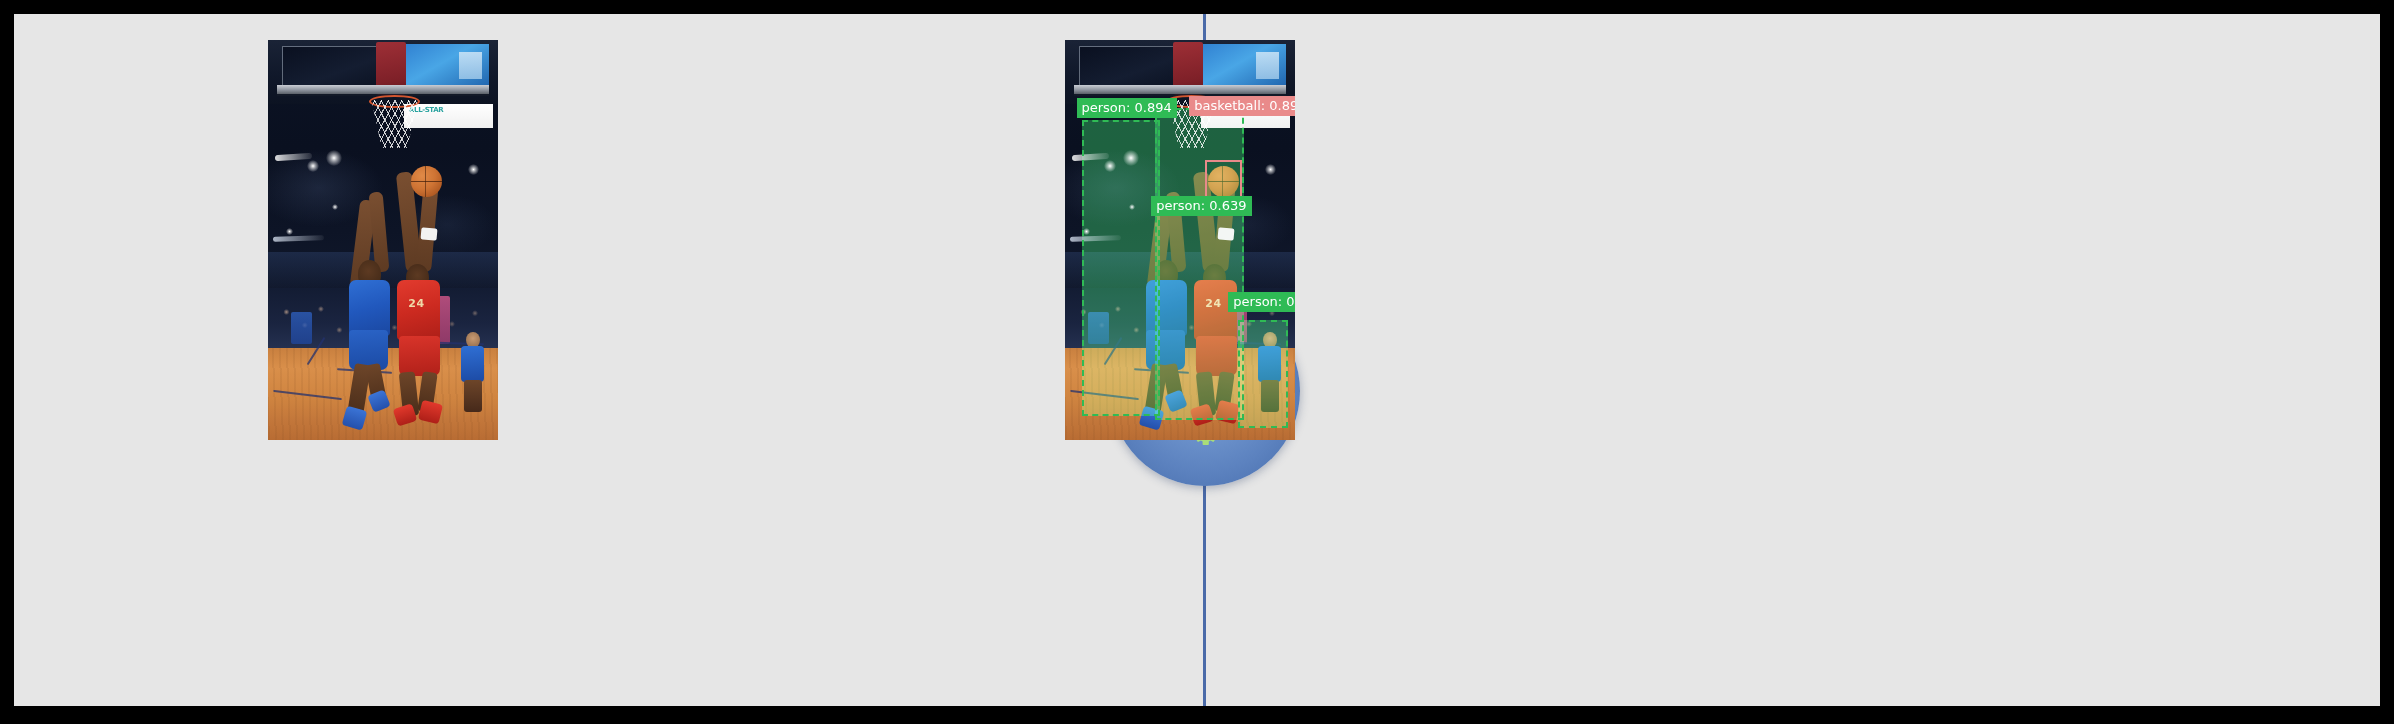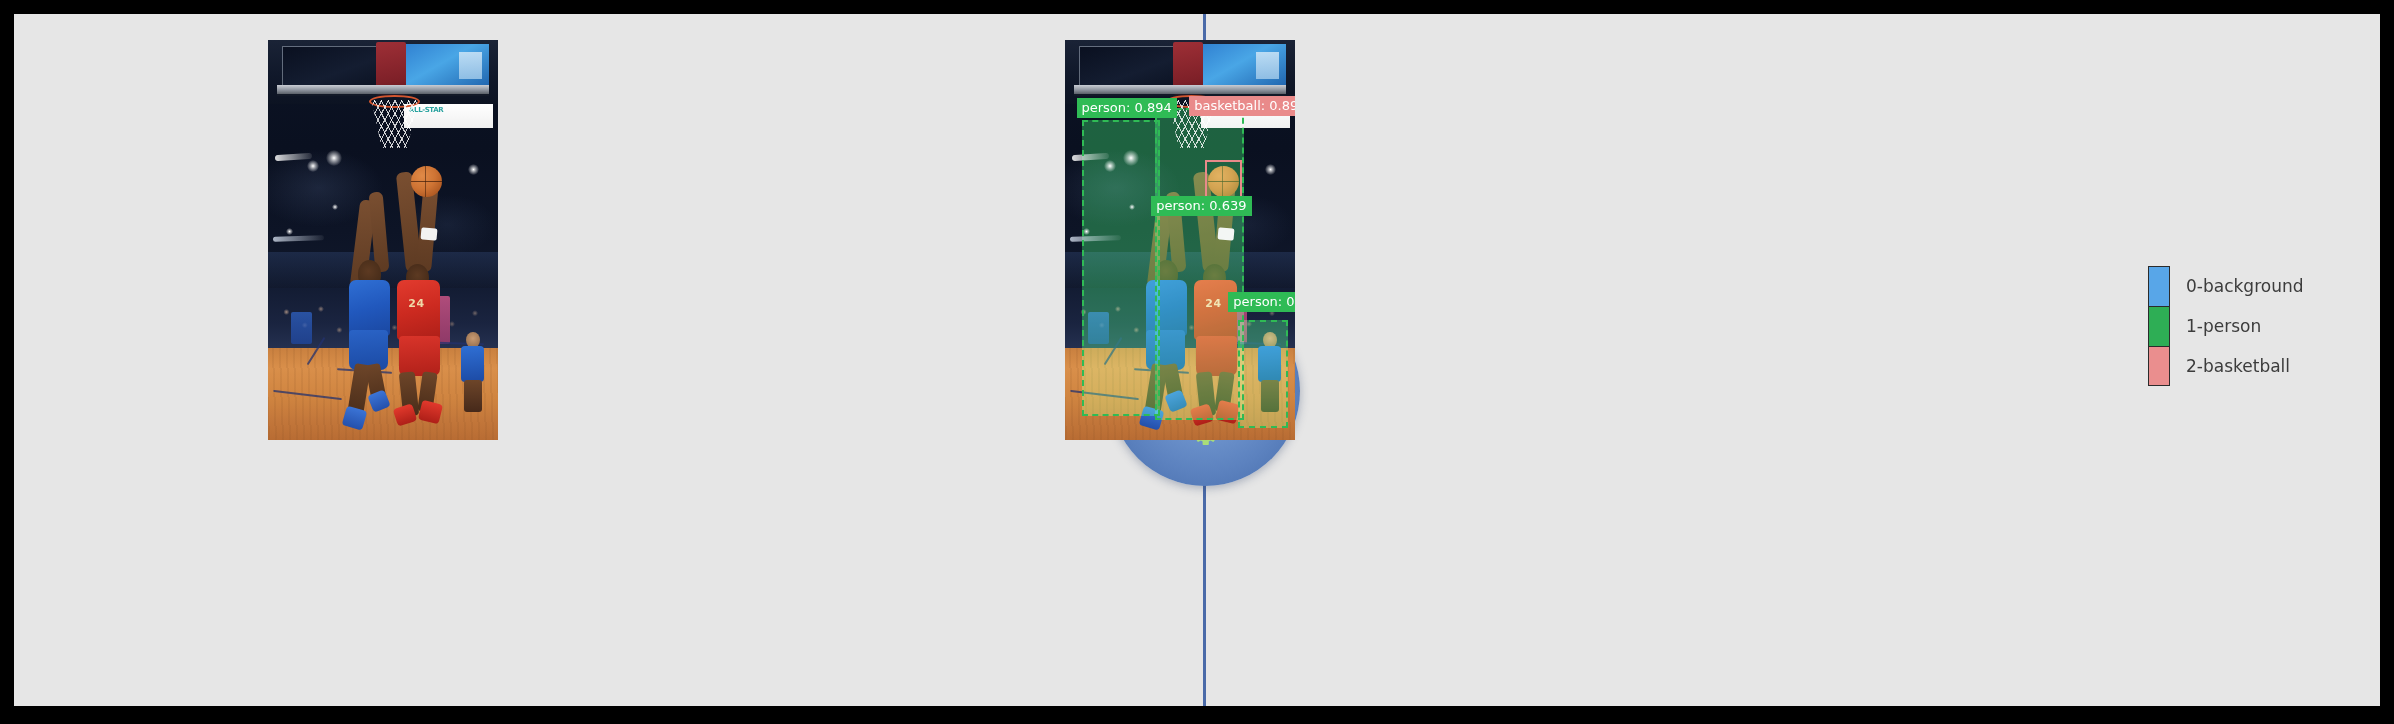--- a/index.html
+++ b/index.html
@@ -514,29 +514,15 @@
         <div class="seg-box" id="box-2" style="left: 75%; top: 70%; width: 22%; height: 27%; border-color: rgb(47, 187, 85);"></div>
         <div class="seg-box ball-box" id="box-3" style="left: 61%; top: 30%; width: 16%; height: 9.5%; border-color: rgb(233, 138, 138);"></div>
 
         <div class="seg-tag tag-person" id="tag-0" style="left: 5%; top: 14.5%; background: rgb(47, 187, 85);">person: 0.894</div>
         <div class="seg-tag tag-person" id="tag-1" style="left: 37.5%; top: 39%; background: rgb(47, 187, 85);">person: 0.639</div>
         <div class="seg-tag tag-person" id="tag-2" style="left: 71%; top: 63%; background: rgb(47, 187, 85);">person: 0.950</div>
         <div class="seg-tag tag-ball" id="tag-3" style="left: 54%; top: 14%; background: rgb(233, 138, 138);">basketball: 0.896</div>
       </div>
     </div>
 
-    <div id="legend">
-      <div class="legend-row">
-        <div class="legend-swatch" id="sw-0" style="background: rgb(88, 166, 232);"></div>
-        <div class="legend-text">0-background</div>
-      </div>
-      <div class="legend-row">
-        <div class="legend-swatch" id="sw-1" style="background: rgb(46, 174, 85);"></div>
-        <div class="legend-text">1-person</div>
-      </div>
-      <div class="legend-row">
-        <div class="legend-swatch" id="sw-2" style="background: rgb(234, 142, 142);"></div>
-        <div class="legend-text">2-basketball</div>
-      </div>
-    </div>
 
   </div>
 </div>
 
 </body></html>

